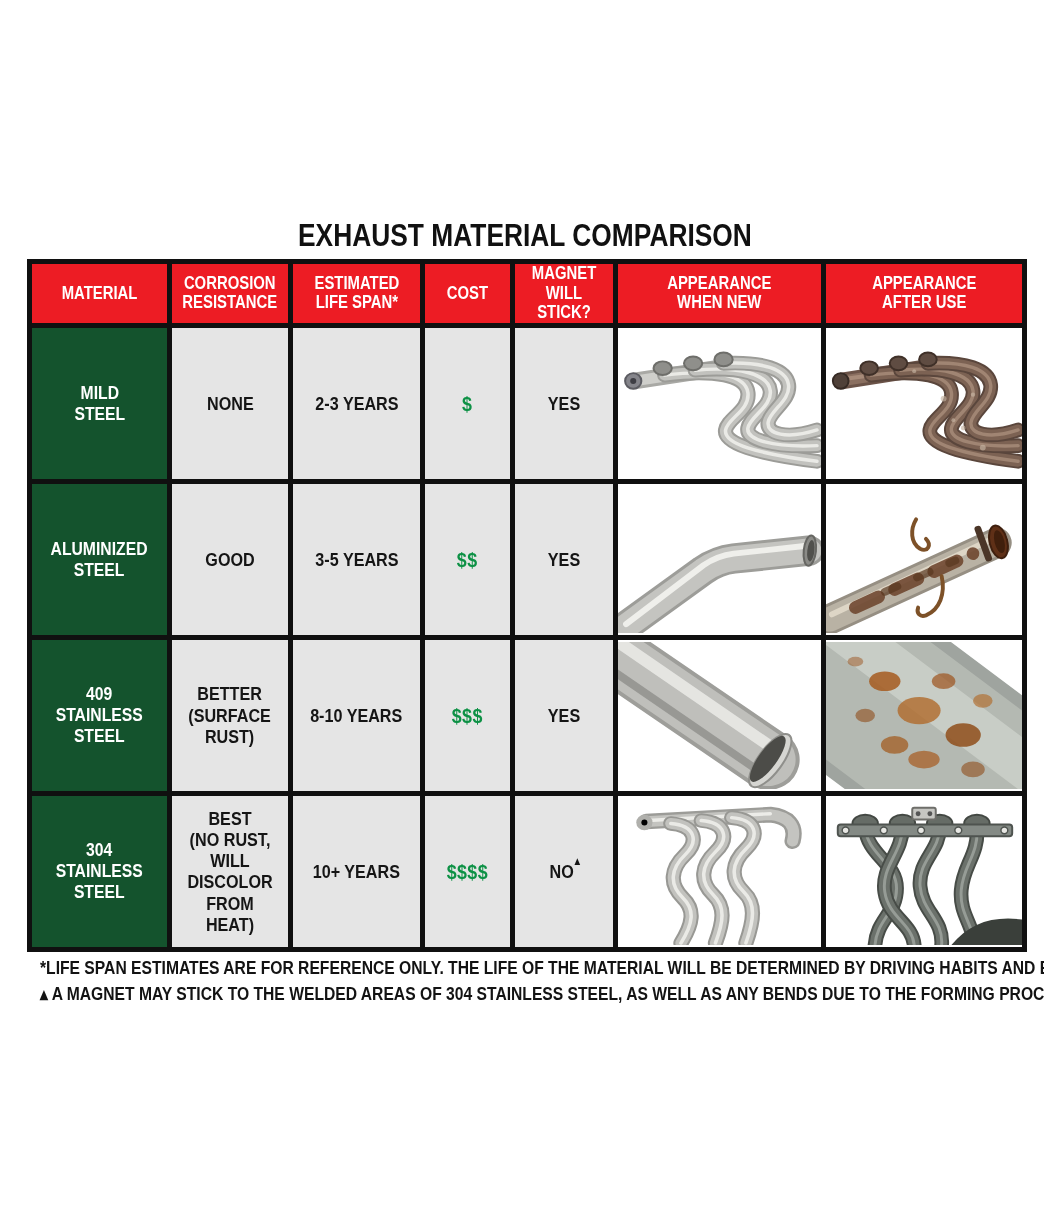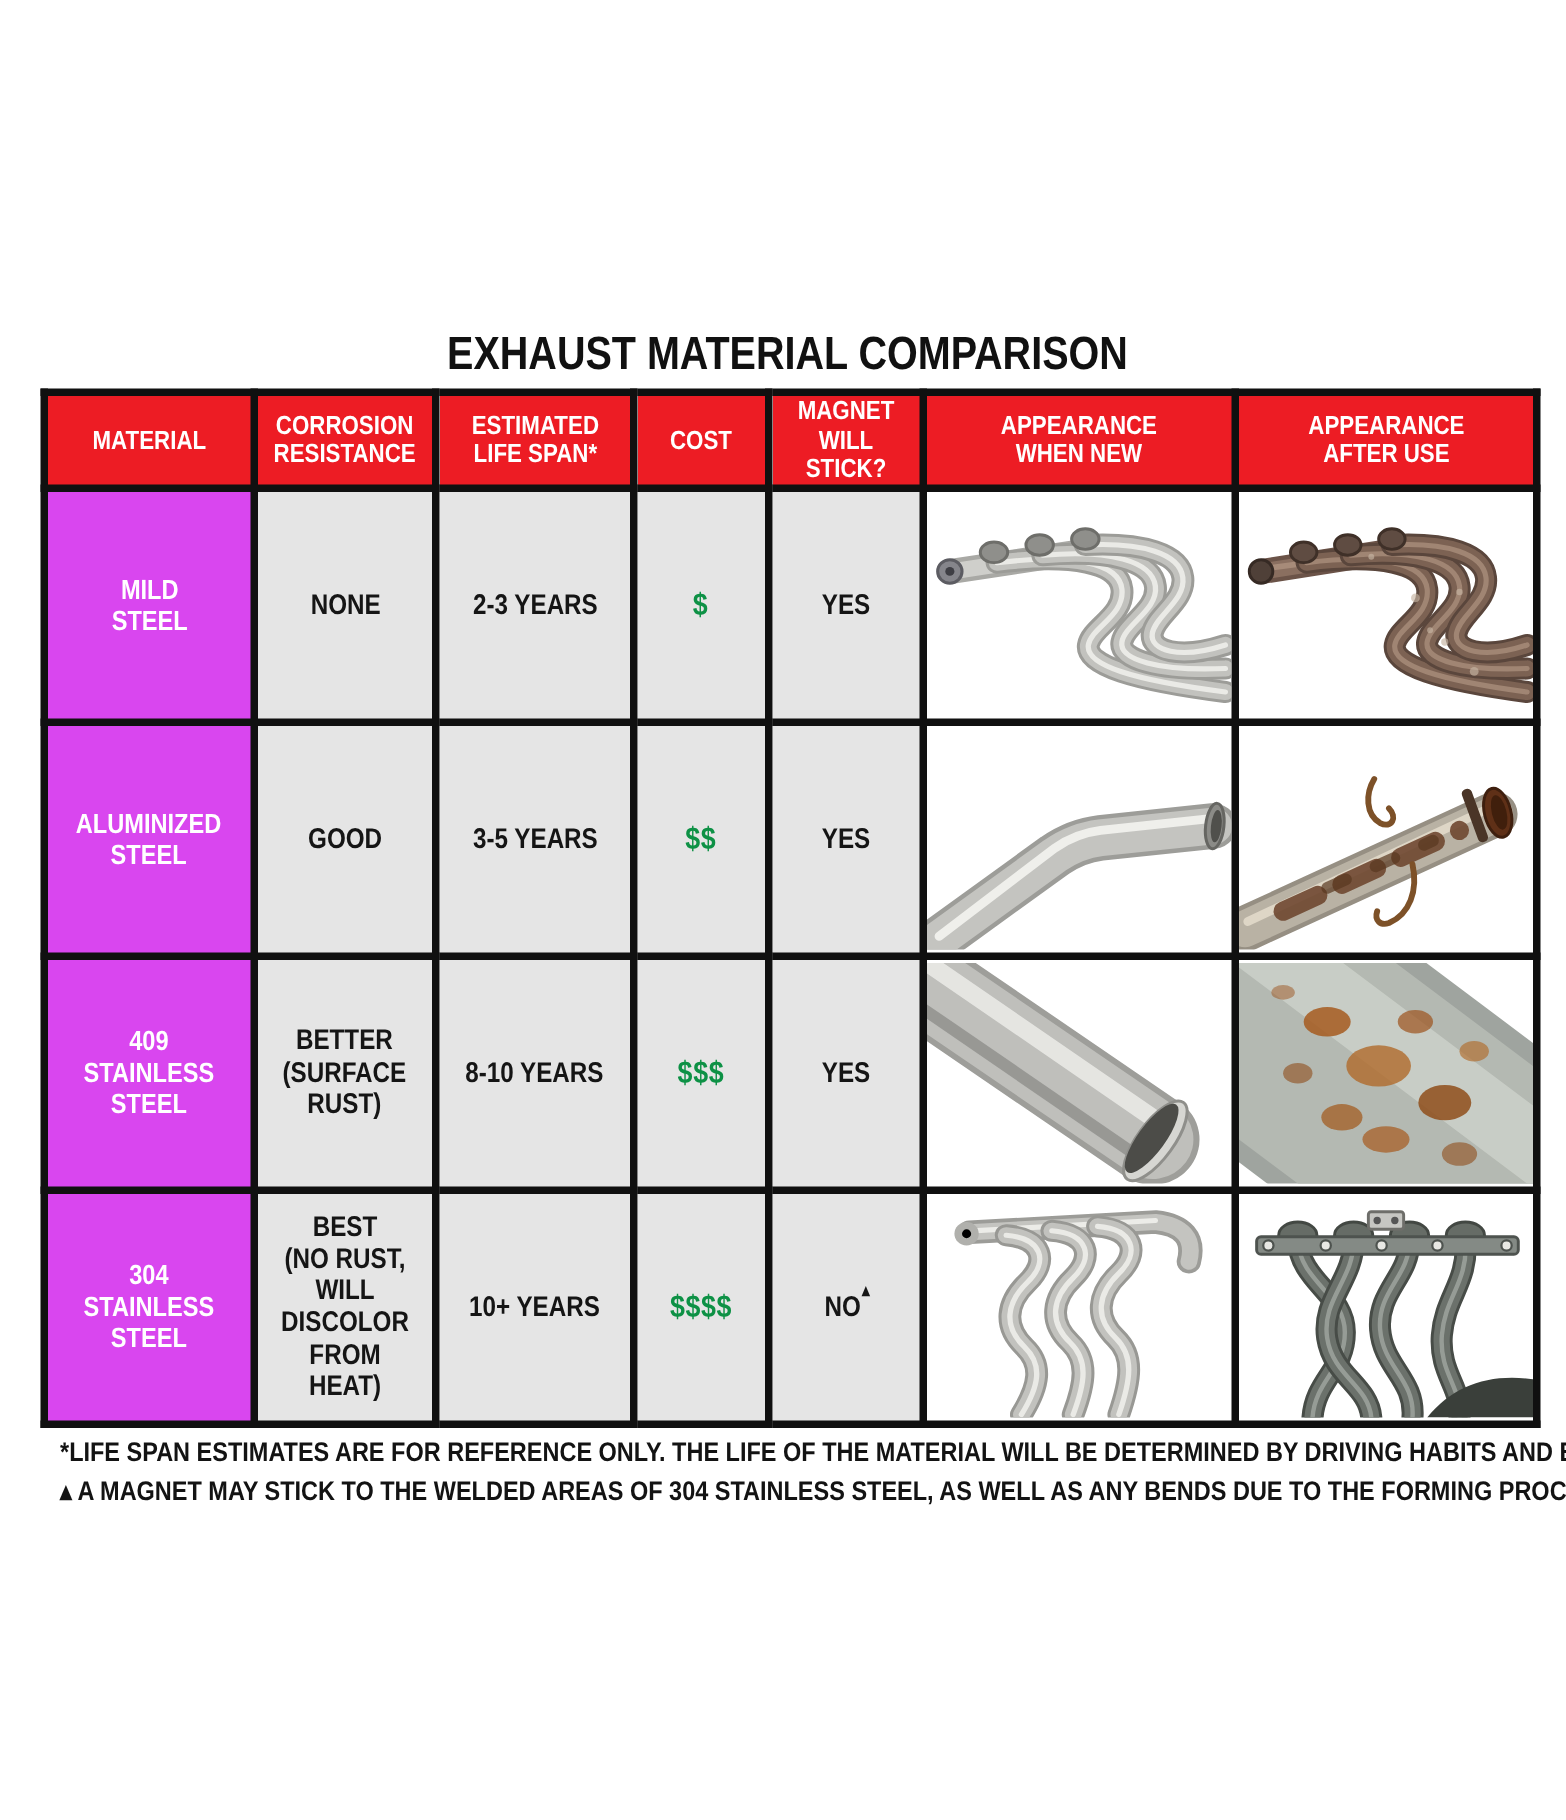--- a/index.html
+++ b/index.html
@@ -17,21 +17,21 @@
     position:absolute;top:259px;left:27px;width:995px;
     border-collapse:collapse;table-layout:fixed;
   }
   .cmp th,.cmp td{
     border:5px solid #101010;text-align:center;vertical-align:middle;padding:0;
     font-weight:bold;overflow:hidden;
   }
   .cmp thead tr{height:64px}
   .cmp tbody tr{height:156px}
   .cmp th{background:#ed1c24;color:#ffffff;font-size:17.5px}
-  td.mat{background:#d946ef;color:#ffffff;font-size:18.5px}
+  td.mat{background:#14532d;color:#ffffff;font-size:18.5px}
   td.val{background:#e5e5e5;color:#151515;font-size:19px}
   td.cost{color:#0d9145;font-size:21px;letter-spacing:.5px}
   td.img{background:#ffffff;padding:0}
   td.img svg{display:block;width:100%;height:147px}
   sup.mark{font-size:12px;position:relative;top:-6px;left:1px}
   .footnotes{position:absolute;top:958px;left:40px;width:995px;color:#131313}
   .footnotes .line{font-weight:bold;font-size:18px;margin-bottom:5px;white-space:nowrap}
   .footnotes .cond{transform:scaleX(.87);transform-origin:left center;white-space:nowrap}
 </style>
 </head>

